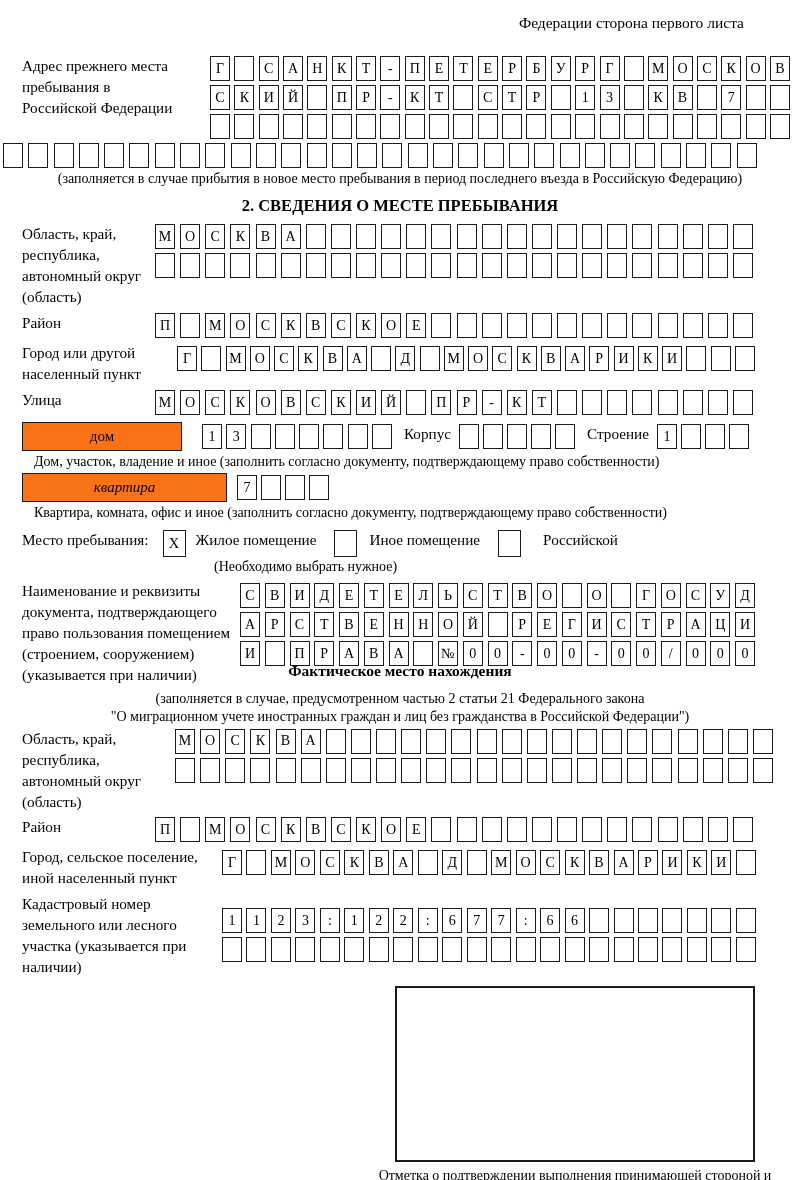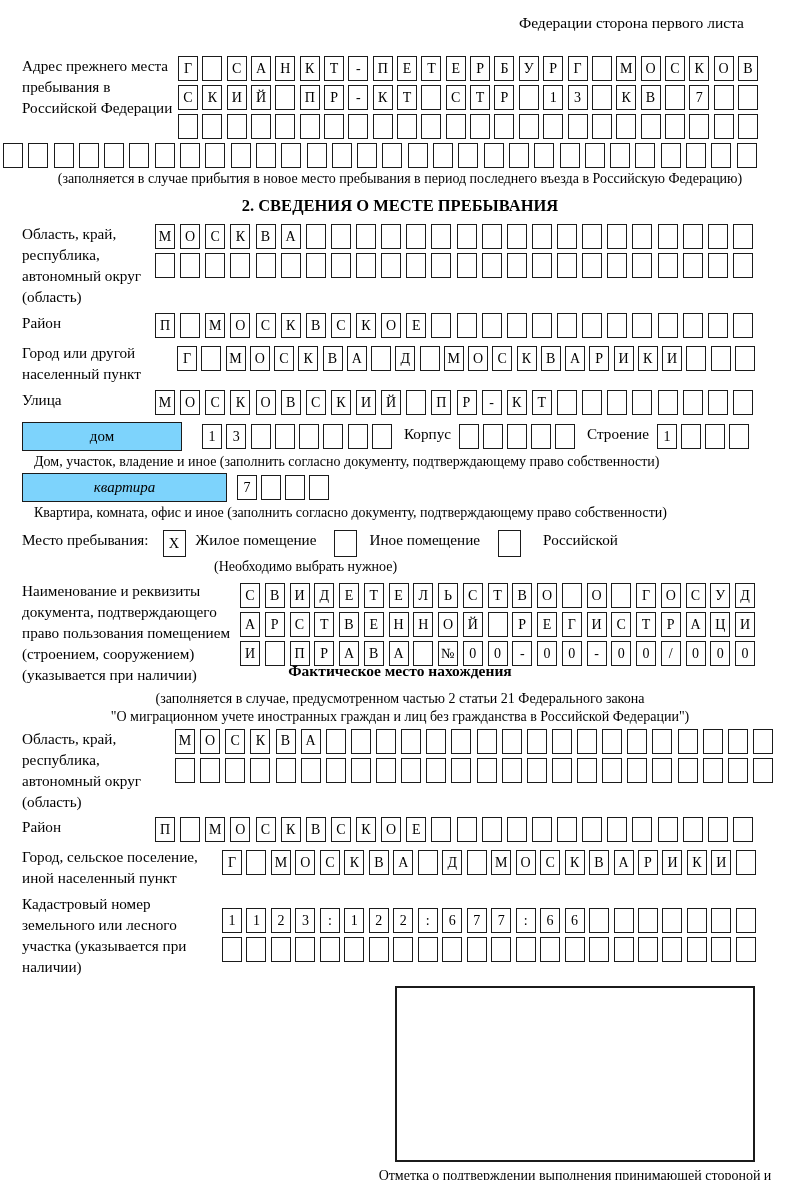--- a/index.html
+++ b/index.html
@@ -20,41 +20,41 @@
     box-sizing:border-box; width:20px; height:25px; border:1.6px solid #1b1b1b;
     display:flex; align-items:center; justify-content:center;
     font-size:14px; line-height:1; flex:none; background:#fff;
   }
   .cap{font-size:14px; line-height:1.3;}
   .center{width:756px; text-align:center;}
   .h2{width:756px; text-align:center; font-weight:bold; font-size:16.5px; margin-top:8px;}
   .h3{width:756px; text-align:center; font-weight:bold; font-size:15.5px; margin-top:16px;}
   .named-box{
     box-sizing:border-box; border:1.6px solid #1b1b1b; height:29px;
-    display:flex; align-items:center; justify-content:center; font-size:15px; flex:none; background:#7dd3fc;
+    display:flex; align-items:center; justify-content:center; font-size:15px; flex:none; background:#f97316;
   }
   .inline-lbl{font-size:15.2px; margin:3px 8px 0 12px; flex:none;}
   .chk{
     box-sizing:border-box; width:23px; height:27px; border:1.6px solid #1b1b1b;
     display:flex; align-items:center; justify-content:center; font-size:14.5px; flex:none; background:#fff;
   }
   .stamp-box{box-sizing:border-box; width:360px; height:176px; border:2px solid #1b1b1b; margin:8px 0 0 373px; background:#fff;}
   .stamp-note{width:400px; margin:5px 0 0 353px; text-align:center; font-size:14px; line-height:1.35;}
   .ml12{margin-left:12px;} .mt2{margin-top:2px;} .mt8{margin-top:8px;}
   .choose-note{font-size:14px; margin:2px 0 0 192px;}
   .gap3{margin-left:3px;}
 </style>
 </head>
 <body>
 
 <div class="page">
 
   <div class="title-right">Федерации сторона первого листа</div>
 
-  <div class="frow" style="margin-top:24px;">
+  <div class="frow" style="margin-top:24px;gap:32px;">
     <div class="lbl lw150">Адрес прежнего места пребывания в Российской Федерации</div>
     <div class="gridcol gap3">
       <div class="cellrow w580">
           <span class="cell">Г</span>
           <span class="cell"></span>
           <span class="cell">С</span>
           <span class="cell">А</span>
           <span class="cell">Н</span>
           <span class="cell">К</span>
           <span class="cell">Т</span>

